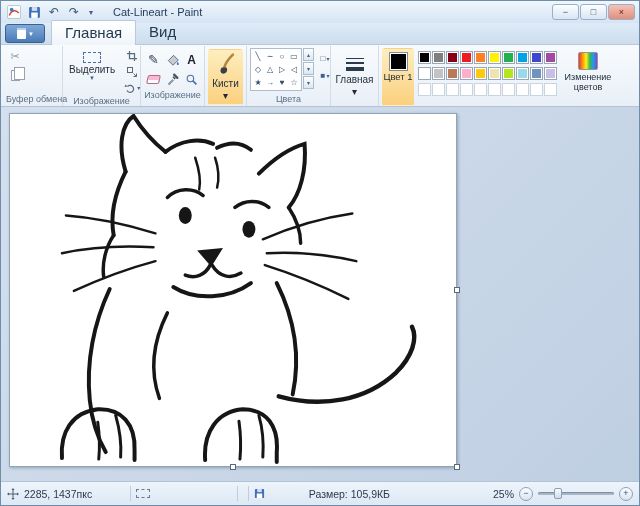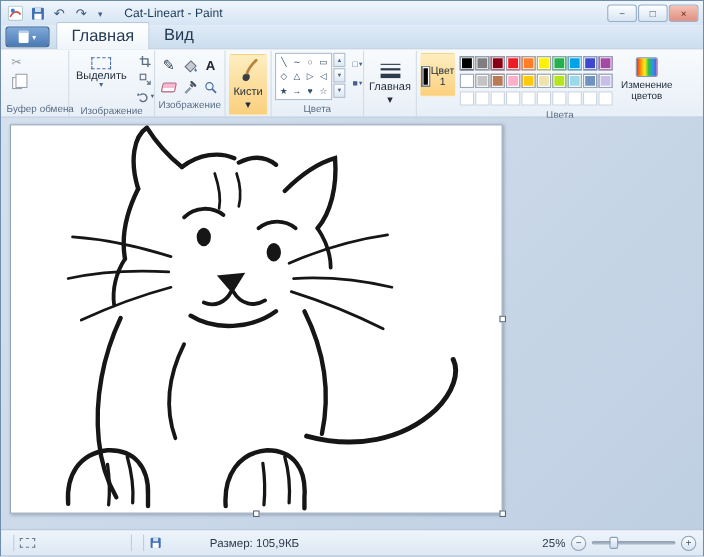--- a/index.html
+++ b/index.html
@@ -77,21 +77,21 @@
   .of-btn { width:18px; height:15px; display:flex; align-items:center; justify-content:center; gap:1px; font-size:8px; color:#44608a; border-radius:2px; }
   .of-btn .dd { font-size:6px; }
 
   
   .g-size { width:48px; }
   .lines-ic { display:flex; flex-direction:column; gap:3px; margin:3px 0 2px; }
   .lines-ic i { display:block; width:18px; background:#2c3a4c; }
 
   
   .g-colors { flex:1; border-right:none; }
-  .colorbtn { width:32px; height:40px; display:flex; flex-direction:row; align-items:center; justify-content:flex-start; gap:1px; font-size:9.5px; color:#1e2a38; text-align:center; border-radius:3px; border:1px solid transparent; padding-top:3px; line-height:10px; }
+  .colorbtn { width:32px; height:58px; display:flex; flex-direction:column; align-items:center; justify-content:flex-start; gap:1px; font-size:9.5px; color:#1e2a38; text-align:center; border-radius:3px; border:1px solid transparent; padding-top:3px; line-height:10px; }
   .swatch-lg { width:19px; height:19px; border:1px solid #808b98; box-shadow:inset 0 0 0 1px #fff; }
   .pal { display:grid; grid-template-columns:repeat(10,13px); grid-auto-rows:13px; gap:1px; margin:3px 2px 0; }
   .sw { border:1px solid #98a6b6; box-shadow:inset 0 0 0 1px #ffffff; }
   .sw-empty { background:#fff; border-color:#c9d4e0; box-shadow:none; }
   .editbtn { width:54px; height:50px; display:flex; flex-direction:column; align-items:center; gap:2px; font-size:9px; color:#1e2a38; text-align:center; line-height:10px; padding-top:4px; border-radius:3px; }
   .rainbow { width:20px; height:18px; border:1px solid #8a96a4; border-radius:2px;
              background:linear-gradient(90deg,#e33,#f90,#fe2,#3b4,#29e,#84c); }
 
   
   .canvas-area { flex:1; position:relative; background:linear-gradient(135deg,#d4e0ee,#bfcfe2); overflow:hidden; }
@@ -387,20 +387,27 @@
 
         <path d="M270,284 C314,296 358,288 388,260 C404,244 410,226 404,214" stroke-width="4.5"></path>
       </svg>
     </div>
     <span class="handle" style="left:453px; top:180px;"></span>
     <span class="handle" style="left:453px; top:357px;"></span>
     <span class="handle" style="left:229px; top:357px;"></span>
   </div>
 
   <div class="statusbar">
+    <div class="seg s1">
+      <svg width="12" height="12" viewBox="0 0 24 24">
+          <path d="M12 2 v20 M2 12 h20" stroke="#4a5c70" stroke-width="2"></path>
+          <path d="M12 0 l-3 4 h6 z M12 24 l-3 -4 h6 z M0 12 l4 -3 v6 z M24 12 l-4 -3 v6 z" fill="#4a5c70"></path>
+        </svg>
+      <span>2285, 1437пкс</span>
+    </div>
     <span class="sep"></span>
     <div class="seg s2">
       <span style="width:14px;height:9px;border:1px dashed #6a7c90;"></span>
     </div>
     <span class="sep"></span>
     <span class="sep"></span>
     <div class="seg s4">
       <svg width="11" height="11" viewBox="0 0 24 24">
           <rect x="2" y="2" width="20" height="20" rx="2" fill="#3f6fb5"></rect>
           <rect x="7" y="2" width="10" height="7" fill="#cfe0f5"></rect>

